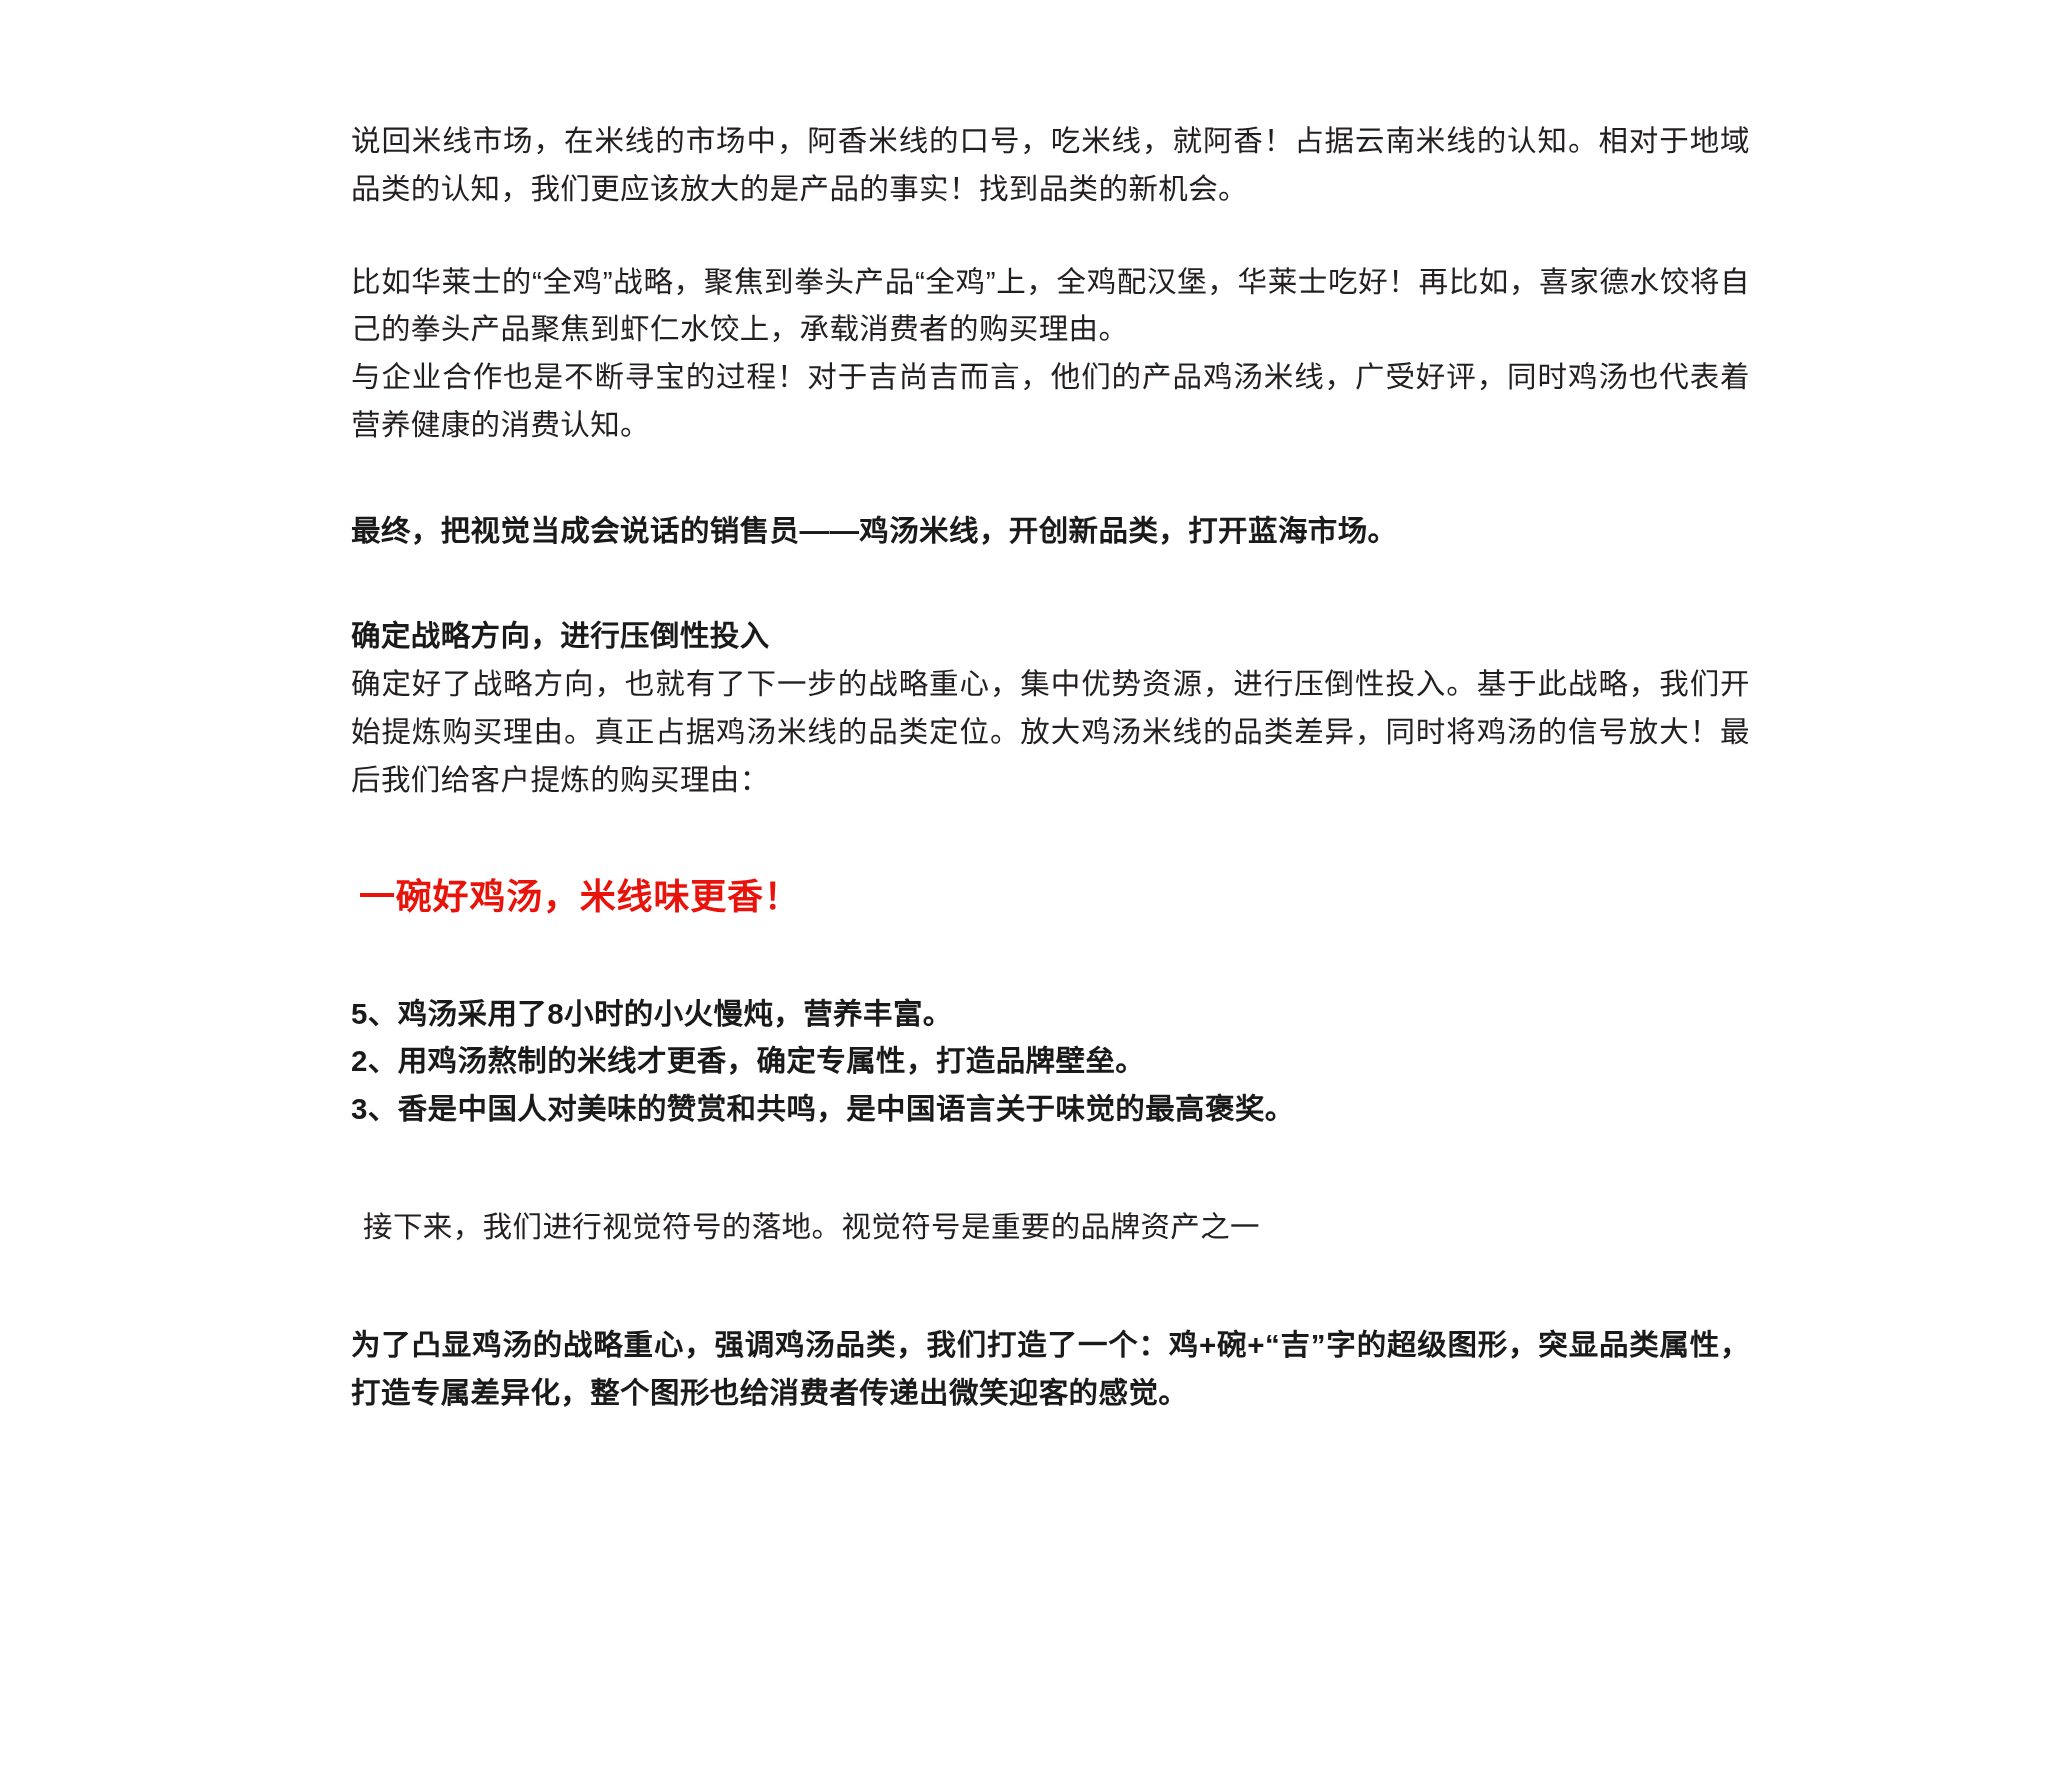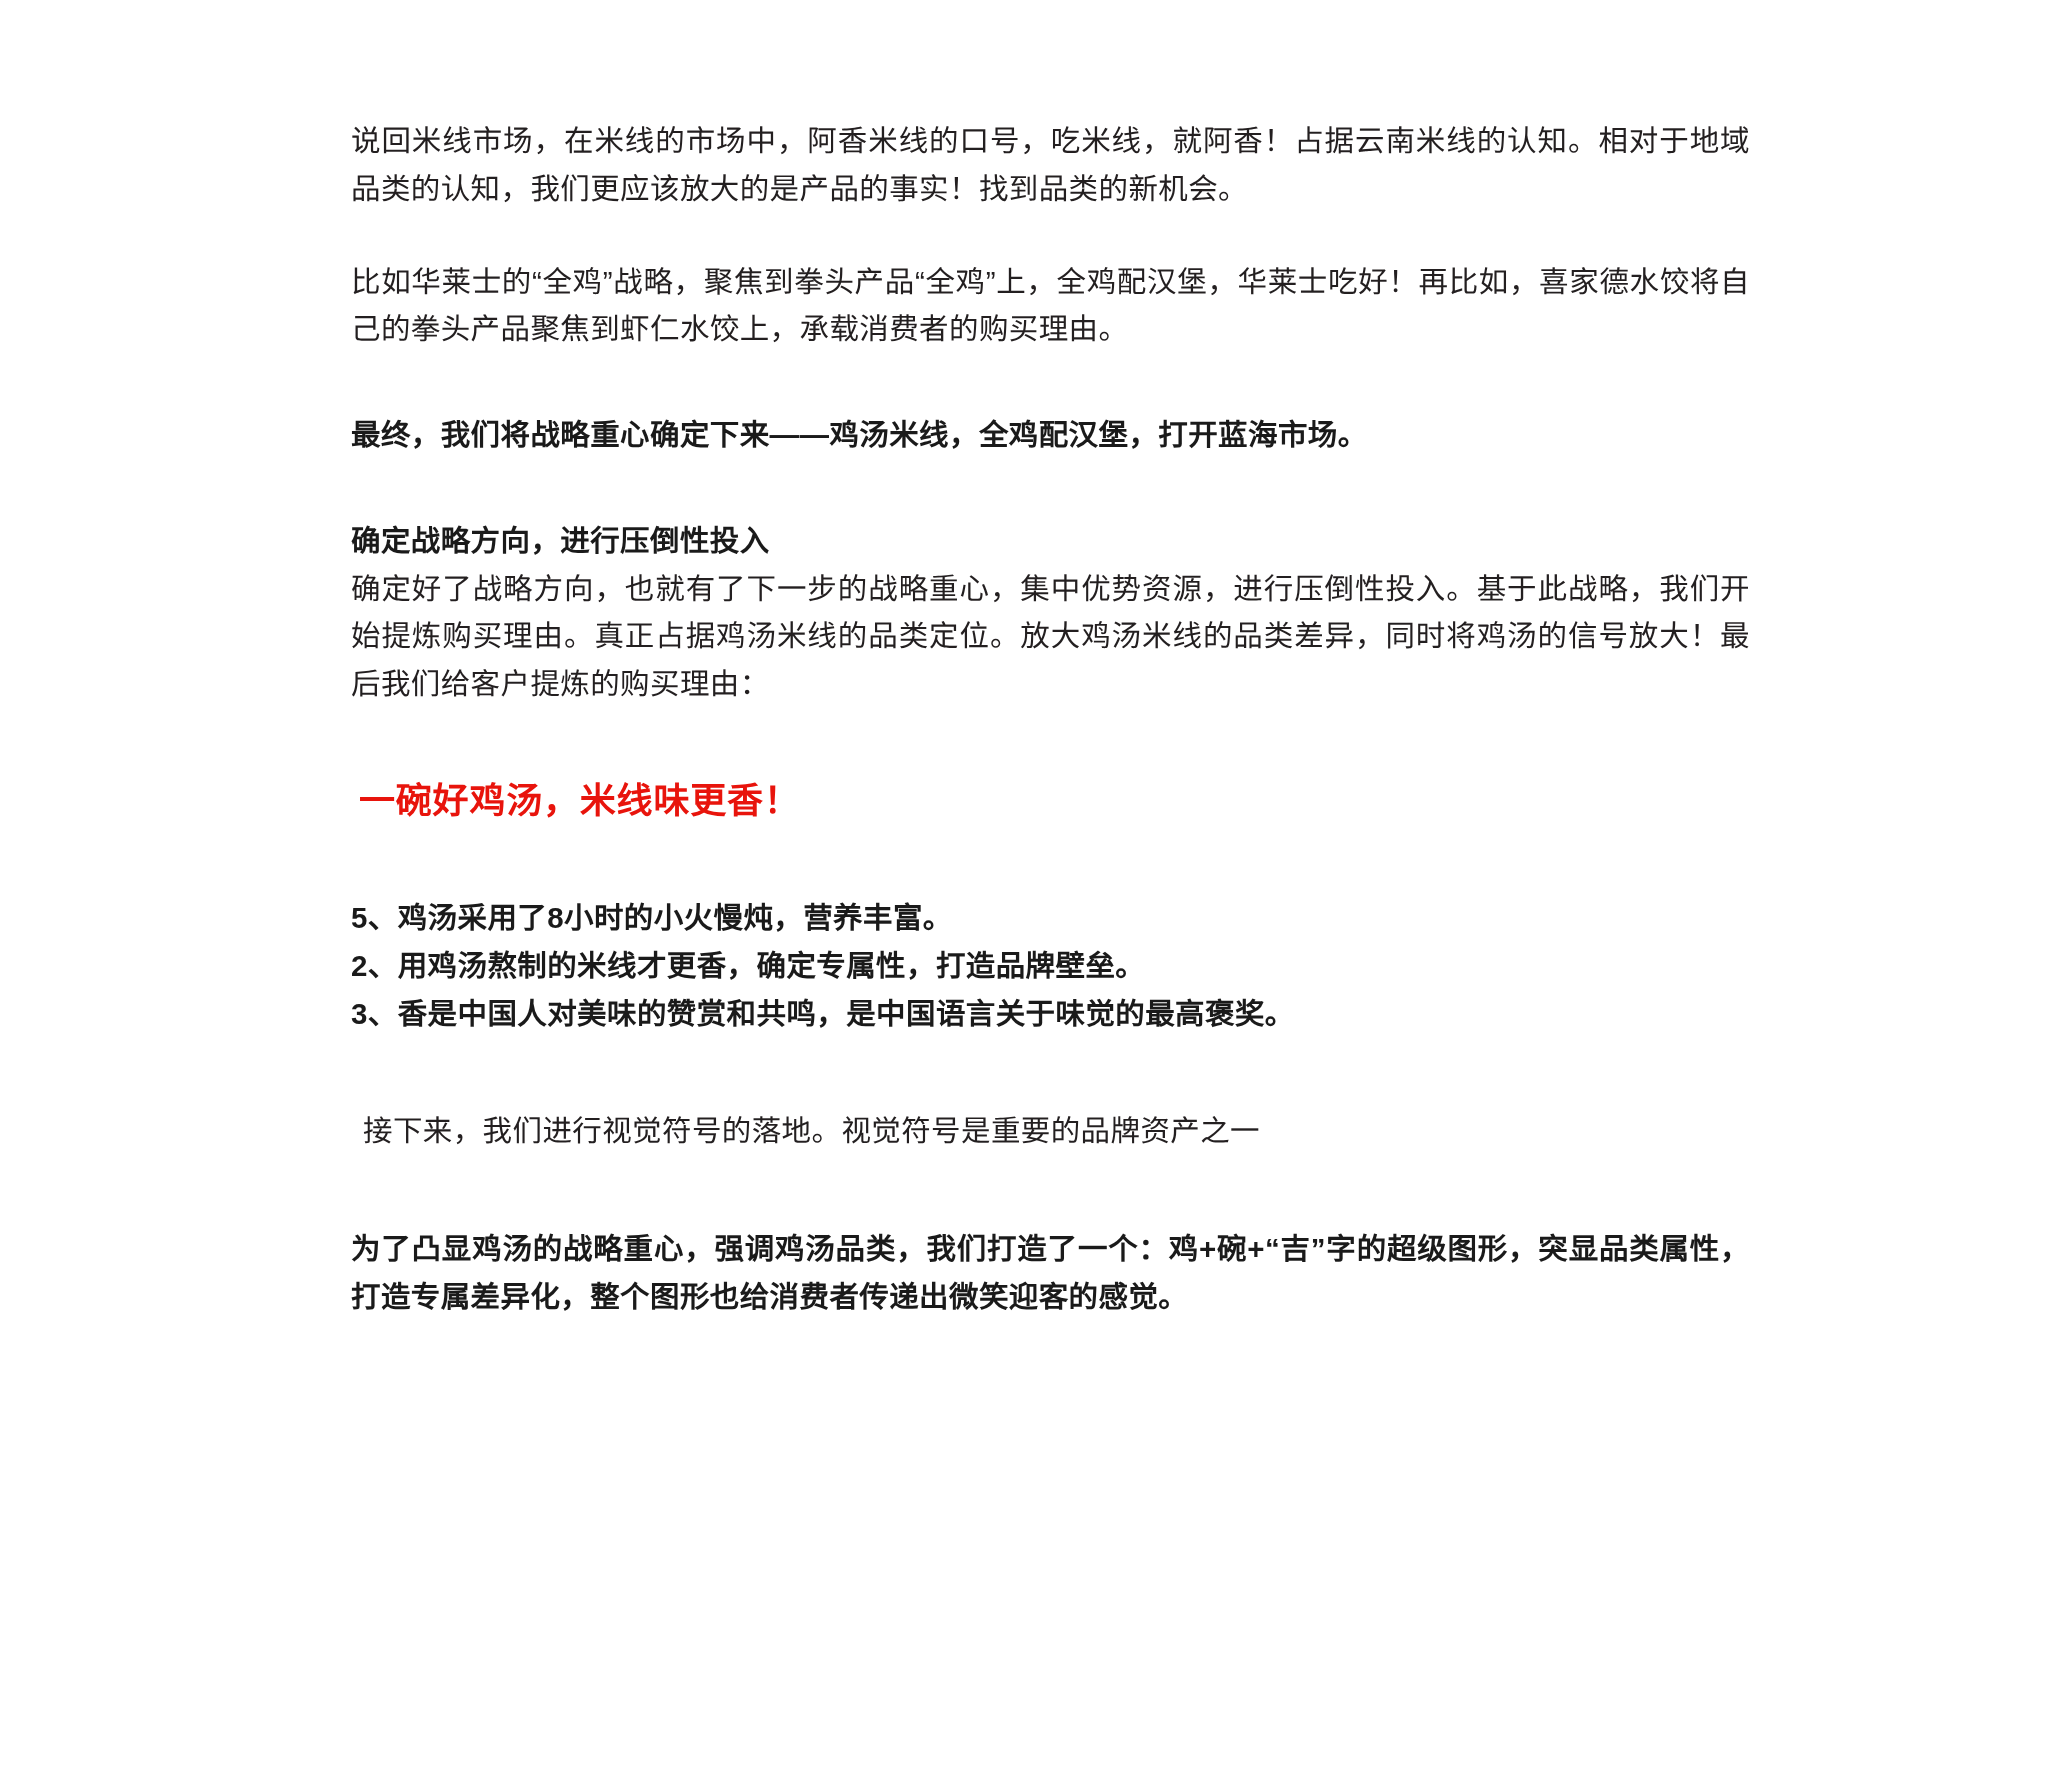--- a/index.html
+++ b/index.html
@@ -79,24 +79,25 @@
 <div class="page">
   <div class="content">
 
     <p class="body-text block">说回米线市场，在米线的市场中，阿香米线的口号，吃米线，就阿香！占据云南米线的认知。相对于地域品类的认知，我们更应该放大的是产品的事实！找到品类的新机会。</p>
 
     <div class="gap-lg"></div>
 
 
     <p class="body-text block">比如华莱士的“全鸡”战略，聚焦到拳头产品“全鸡”上，全鸡配汉堡，华莱士吃好！再比如，喜家德水饺将自己的拳头产品聚焦到虾仁水饺上，承载消费者的购买理由。</p>
 
+    <p class="body-text block">与企业合作也是不断寻宝的过程！对于吉尚吉而言，他们的产品鸡汤米线，广受好评，同时鸡汤也代表着营养健康的消费认知。</p>
 
     <div class="gap-xl"></div>
 
-    <p class="bold block">最终，我们将战略重心确定下来——鸡汤米线，全鸡配汉堡，打开蓝海市场。</p>
+    <p class="bold block">最终，把视觉当成会说话的销售员——鸡汤米线，开创新品类，打开蓝海市场。</p>
 
     <div class="gap-xl"></div>
 
     <p class="bold block">确定战略方向，进行压倒性投入</p>
 
     <p class="body-text block">确定好了战略方向，也就有了下一步的战略重心，集中优势资源，进行压倒性投入。基于此战略，我们开始提炼购买理由。真正占据鸡汤米线的品类定位。放大鸡汤米线的品类差异，同时将鸡汤的信号放大！最后我们给客户提炼的购买理由：</p>
 
     <div class="gap-xl"></div>
 
     <p class="headline-red">一碗好鸡汤，米线味更香！</p>

